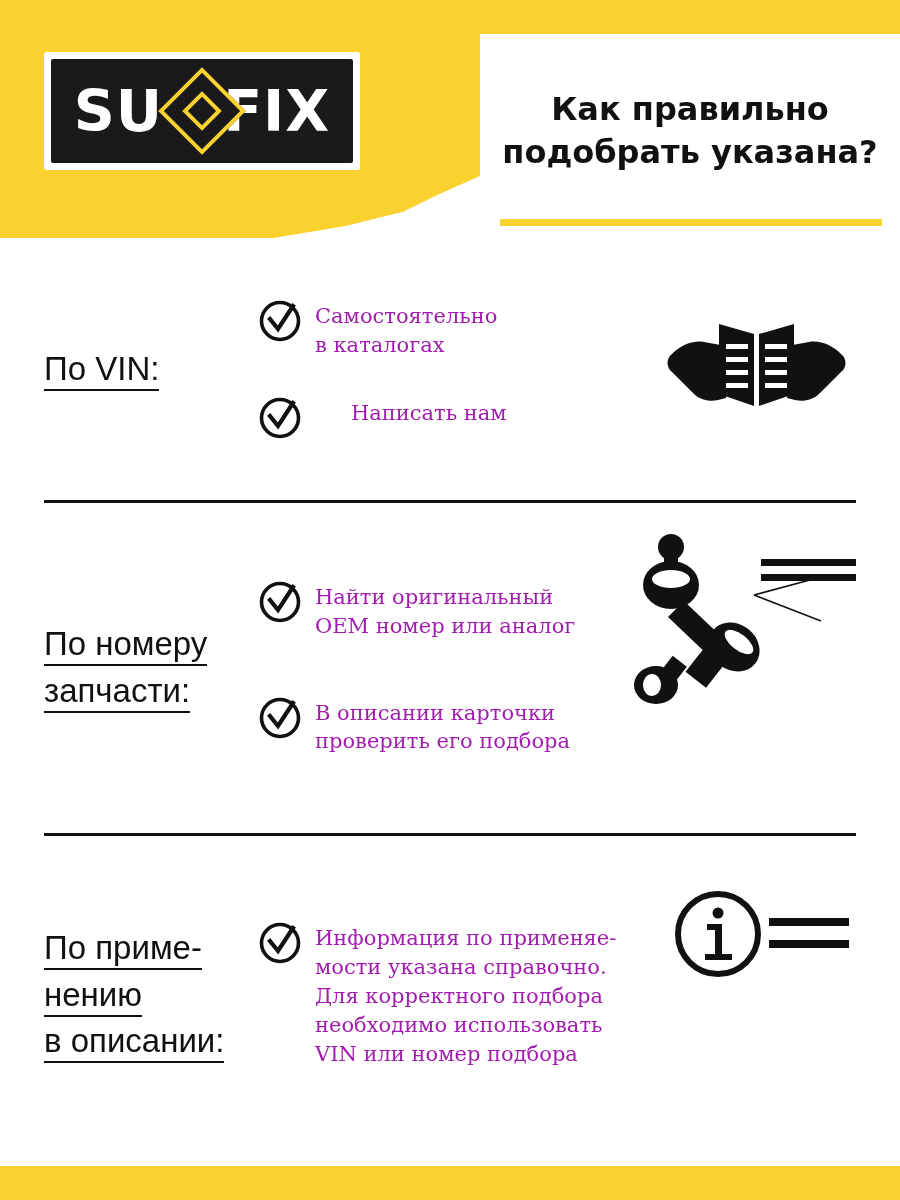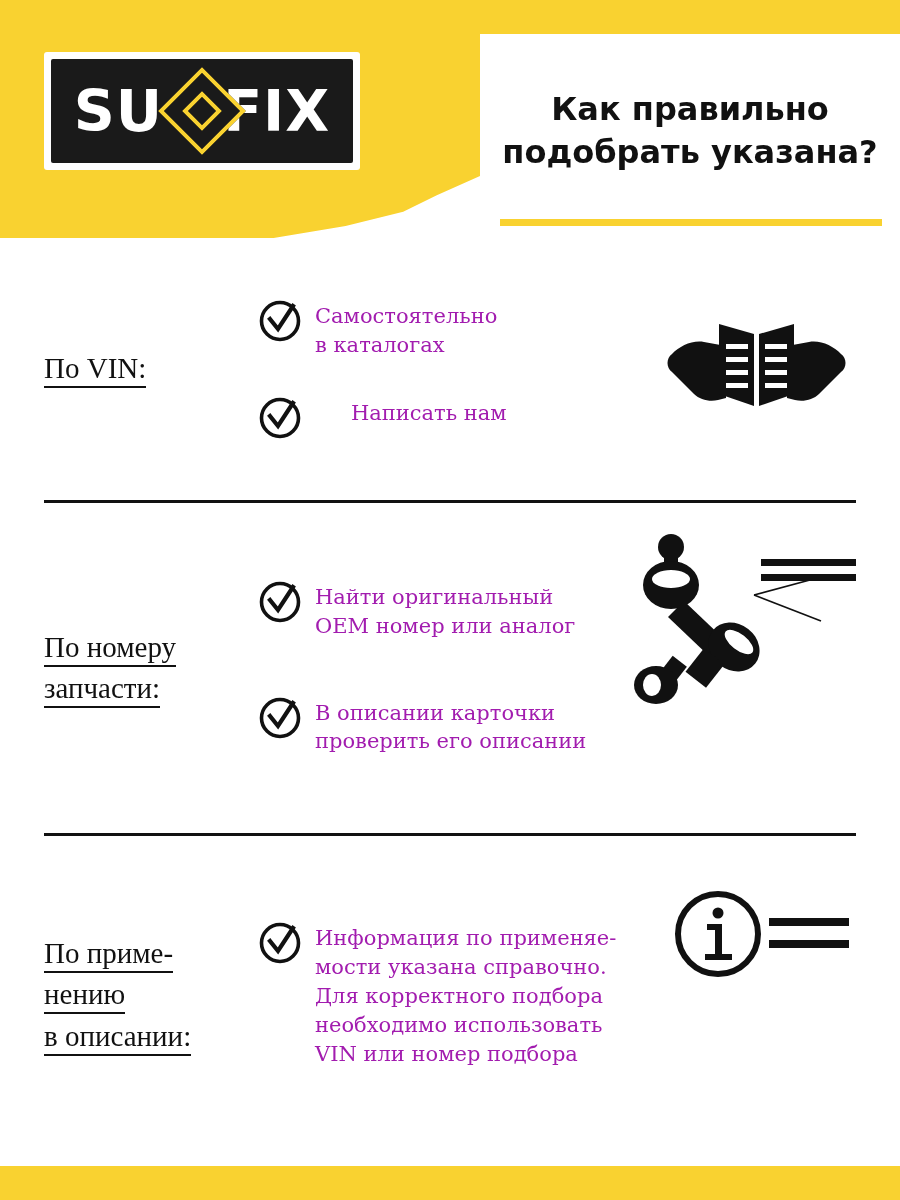--- a/index.html
+++ b/index.html
@@ -160,22 +160,22 @@
   .divider {
     height: 3px;
     background: #111111;
     margin: 0 44px;
   }
 
   .row-label {
     width: 215px;
     flex: 0 0 215px;
     color: #111111;
-    font-family: Liberation Serif, serif;
-    font-size: 29px;
+    font-family: Liberation Sans, sans-serif;
+    font-size: 33px;
     line-height: 1.42;
     padding-right: 8px;
     box-sizing: border-box;
   }
   .row-label span.u {
     display: inline;
     border-bottom: 2px solid #111111;
     padding-bottom: 2px;
   }
 
@@ -339,21 +339,21 @@
 
         <div class="item" style="margin-top:46px;">
           <span class="check">
             <svg width="42" height="42" viewBox="0 0 42 42">
               <path d="M21 2.5 C31.2 2.5 39.5 10.8 39.5 21 C39.5 31.2 31.2 39.5 21 39.5 C10.8 39.5 2.5 31.2 2.5 21 C2.5 10.8 10.8 2.5 21 2.5 Z" fill="none" stroke="#111111" stroke-width="3.6"></path>
               <path d="M11 19 L19 29 L34 6" fill="none" stroke="#111111" stroke-width="4.2" stroke-linecap="square"></path>
             </svg>
           </span>
           <span class="item-text">
             <span>В описании карточки</span><br>
-            <span>проверить его описании</span>
+            <span>проверить его подбора</span>
           </span>
         </div>
       </div>
 
       <div class="art" style="width:250px; align-self:flex-start; margin-top:22px;">
         <span>
           <svg width="250" height="190" viewBox="0 0 250 190">
 
             <path d="M148 70 L215 52" fill="none" stroke="#111111" stroke-width="1.6"></path>
             <path d="M148 70 L215 96" fill="none" stroke="#111111" stroke-width="1.6"></path>

